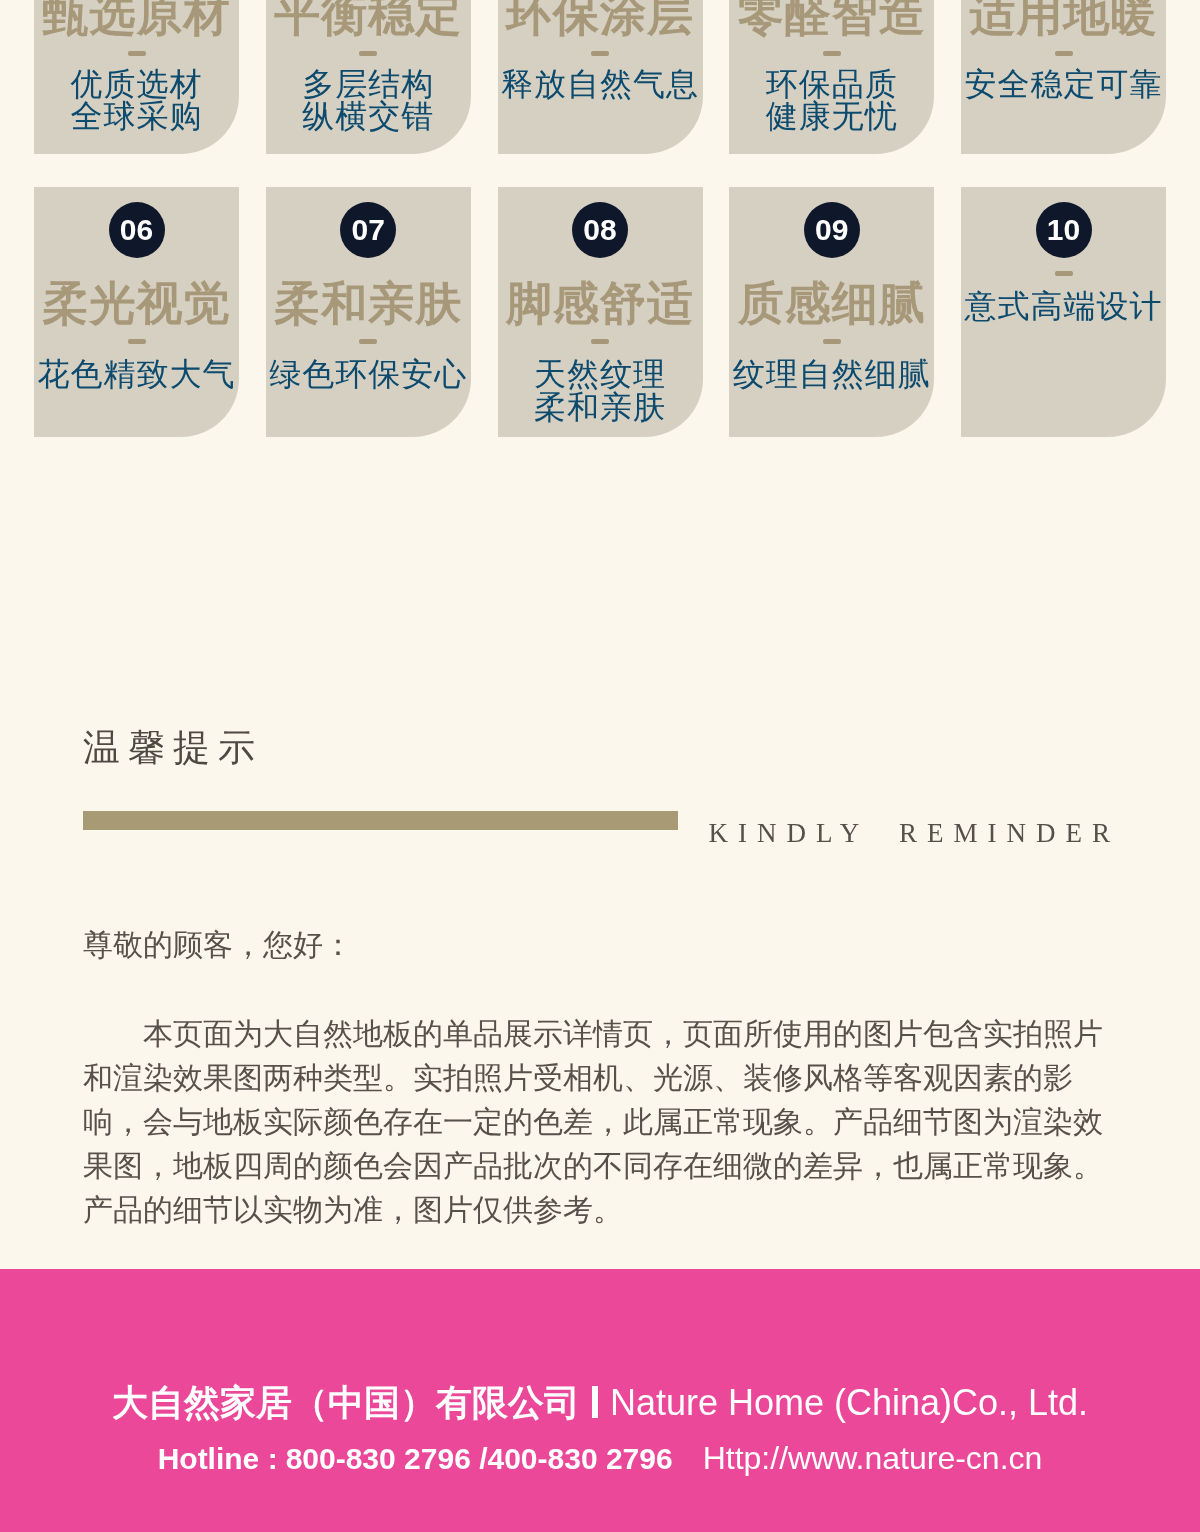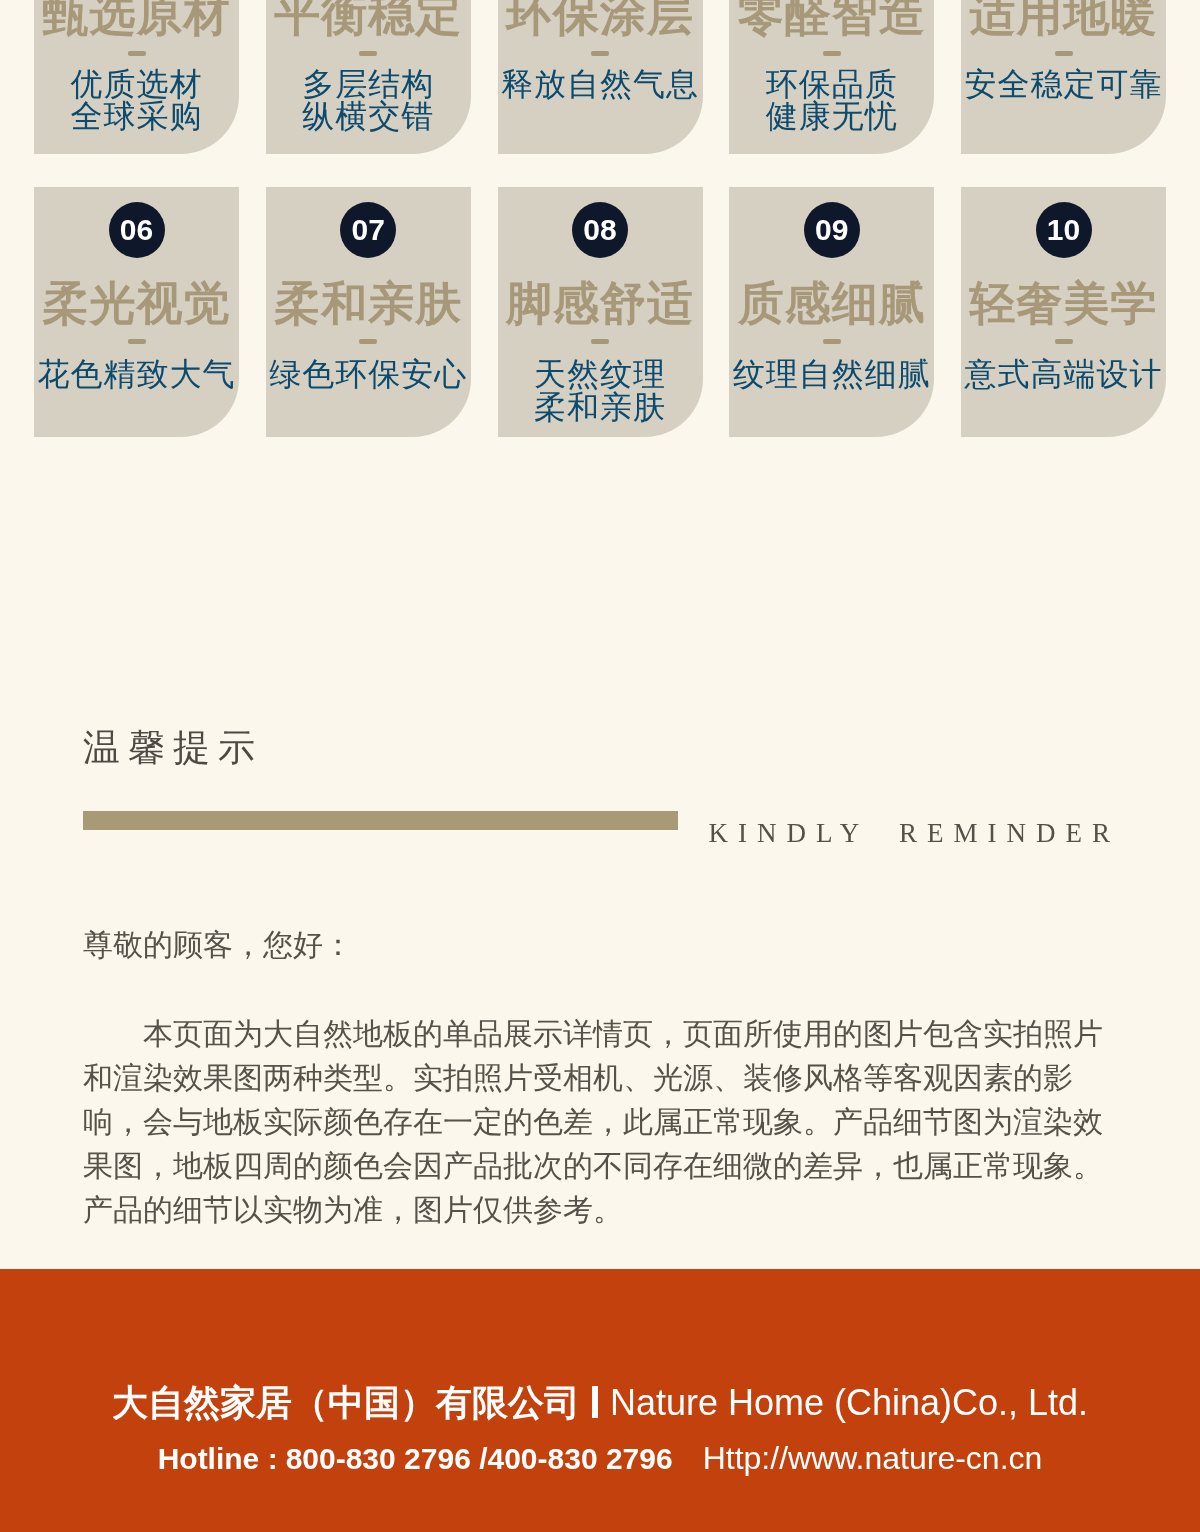--- a/index.html
+++ b/index.html
@@ -115,21 +115,21 @@
     font-size: 30px;
     line-height: 44px;
     text-indent: 2em;
     color: #57514b;
   }
 
   
   .footer {
     margin-top: auto;
     height: 263px;
-    background: #c2410c;
+    background: #ec4899;
     color: #ffffff;
     text-align: center;
     padding-top: 112px;
   }
   .f-line1 {
     font-size: 36px;
     font-weight: 700;
     line-height: 44px;
     white-space: nowrap;
   }
@@ -211,21 +211,20 @@
 柔和亲肤</div>
     </div>
     <div class="card card-r2">
       <div class="badge">09</div>
       <div class="card-title">质感细腻</div>
       <div class="dash"></div>
       <div class="card-sub">纹理自然细腻</div>
     </div>
     <div class="card card-r2">
       <div class="badge">10</div>
-      <div class="card-title">轻奢美学</div>
       <div class="dash"></div>
       <div class="card-sub">意式高端设计</div>
     </div>
   </div>
 
 </section>
 
 <section class="reminder">
   <h2 class="reminder-heading">温馨提示</h2>
   <div class="bar-row">

